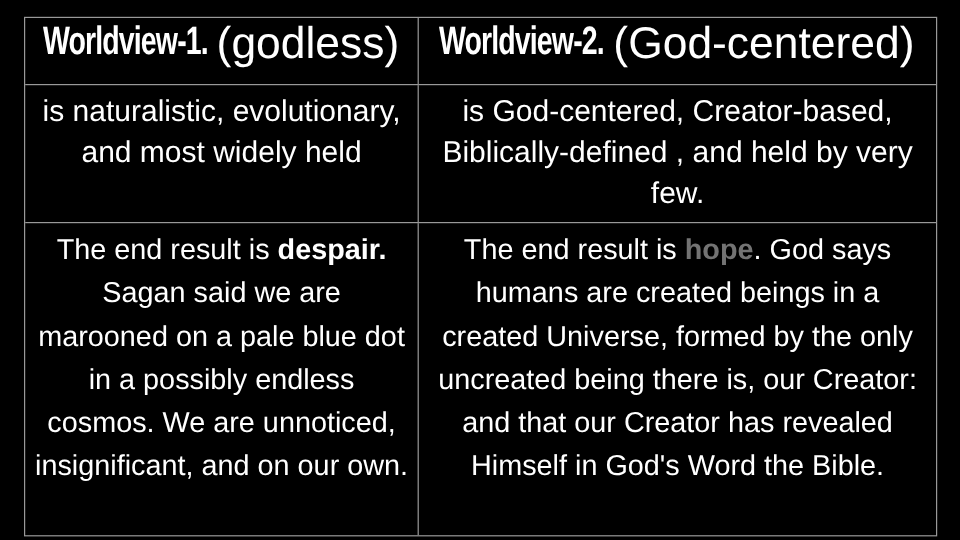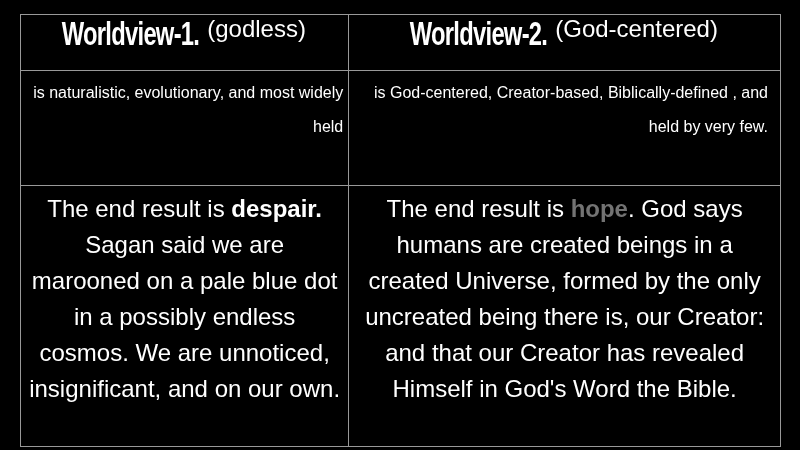--- a/index.html
+++ b/index.html
@@ -48,29 +48,28 @@
   .hdr-title {
     display: inline-block;
     font-weight: bold;
     font-size: 33px;
     letter-spacing: -1px;
     white-space: nowrap;
     transform: scaleX(0.72);
     margin: 0 -28px;
   }
   .hdr-sub {
-    font-size: 24px;
+    font-size: 37px;
     white-space: nowrap;
   }
 
   .traits-cell {
-    font-size: 16px;
+    font-size: 25px;
     line-height: 34px;
     padding: 5px 5px 0;
-    text-align: right;
   }
   .traits-cell.right { padding: 5px 12px 0; }
 
   .result-cell {
     font-size: 24px;
     line-height: 36px;
     padding: 5px 8px 0;
   }
   .result-cell.right { padding: 5px 12px 0; }
 

